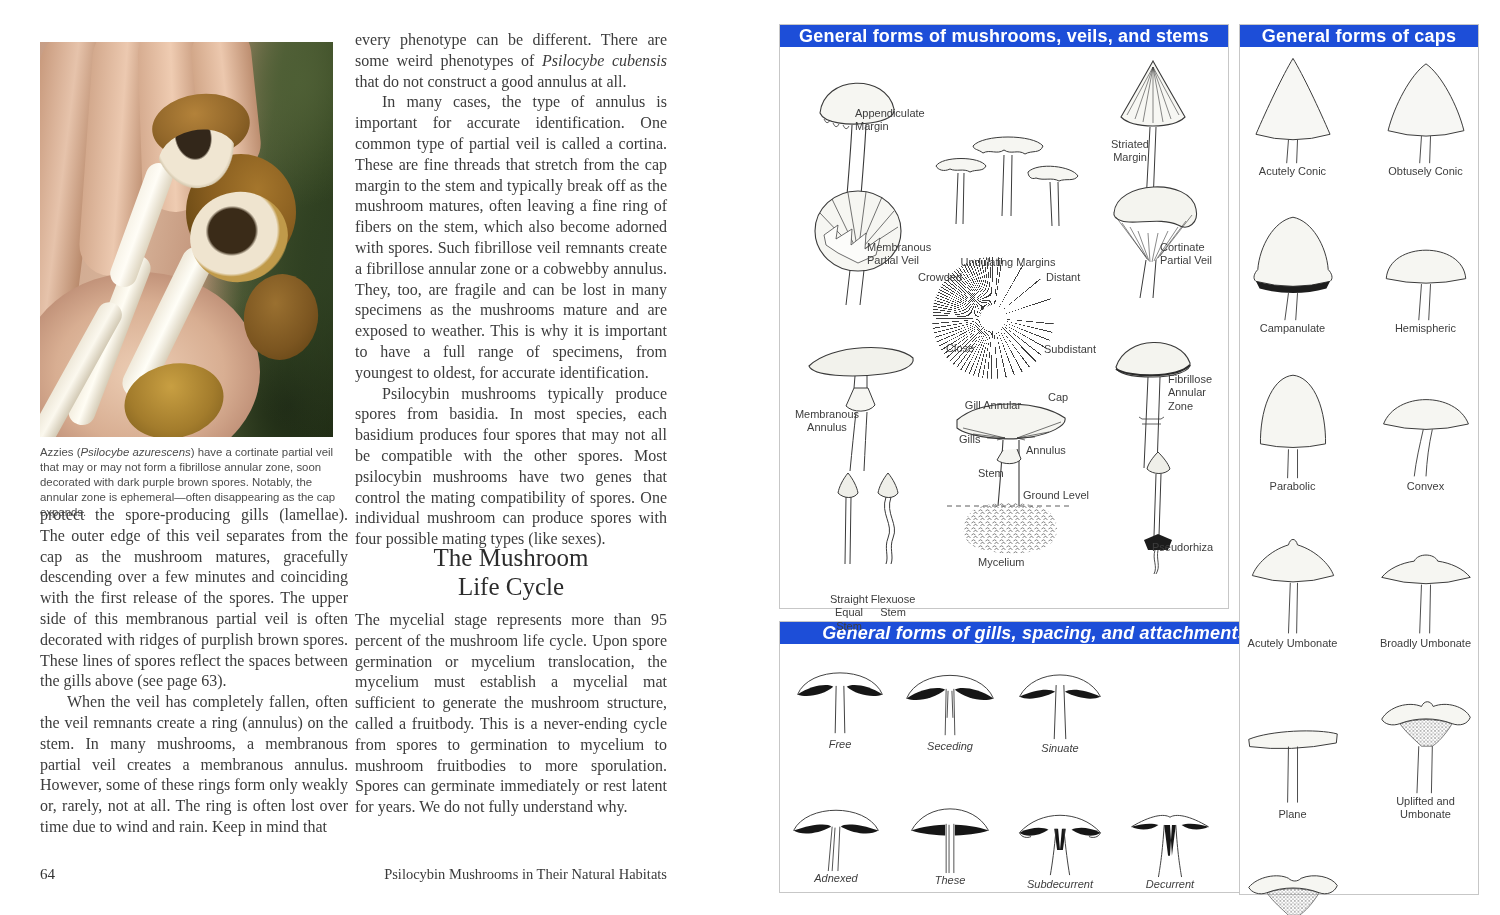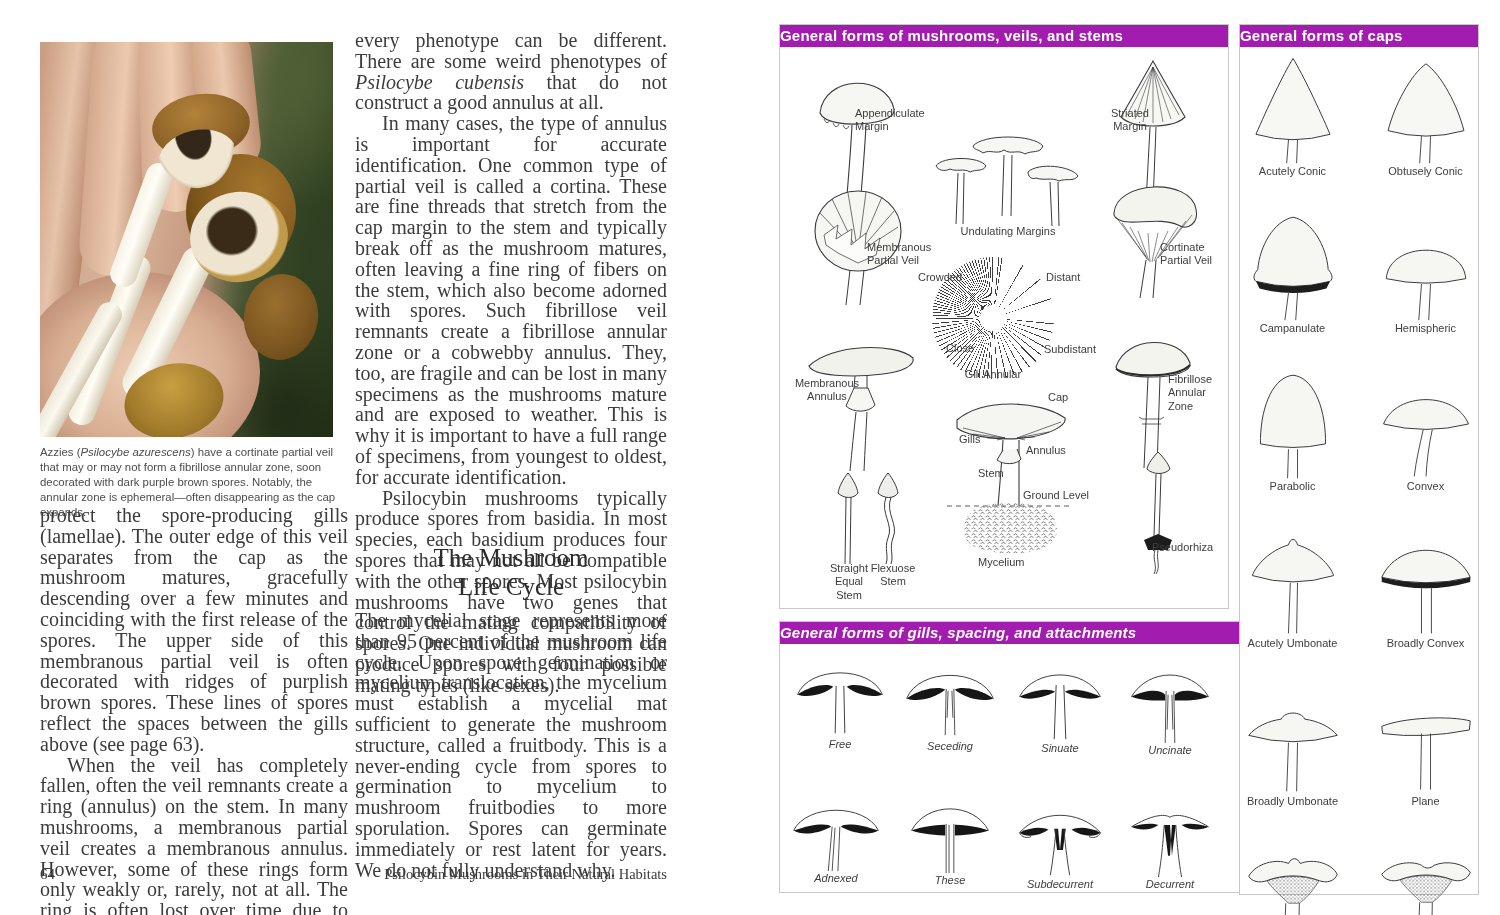--- a/index.html
+++ b/index.html
@@ -43,43 +43,43 @@
   .stemD { left:24px; top:252px; width:25px; height:160px; border-radius:12px; transform:rotate(29deg);
         background:linear-gradient(90deg,#eee8d9,#fbf8ee 50%,#d2c9b4); }
   .capC { left:84px; top:322px; width:100px; height:74px; border-radius:50%; transform:rotate(-12deg);
         background:radial-gradient(ellipse at 50% 30%, #c89f42 0%, #a37c2c 60%, #7c5c1d 100%); }
   .capD { left:204px; top:232px; width:74px; height:86px; border-radius:50%; transform:rotate(8deg);
         background:radial-gradient(ellipse at 40% 35%, #9a7030 0%, #7b5520 60%, #5c3f12 100%); }
 
   
   .caption { position:absolute; left:40px; top:445px; width:300px;
     font-family:"Liberation Sans", sans-serif; font-size:11.4px; line-height:14.9px; color:#4c4c4c; }
-  .bodycol { position:absolute; text-align:justify; font-size:20px; line-height:20.8px; color:#3c3c3c; }
+  .bodycol { position:absolute; text-align:justify; font-size:16px; line-height:20.8px; color:#3c3c3c; }
   .bodycol p.ind { text-indent:27px; }
   .col1 { left:40px; top:505px; width:308px; }
   .col2 { left:355px; top:30px; width:312px; }
   .ital { font-style:italic; }
   .heading { position:absolute; left:355px; top:543px; width:312px; text-align:center;
     font-size:25px; line-height:29px; color:#2c2c2c; white-space:pre-line; }
   .p4 { left:355px; top:610px; width:312px; }
   .pageno { position:absolute; left:40px; top:866px; font-size:15px; color:#333; }
   .runfoot { position:absolute; left:352px; top:866px; width:315px; text-align:right; font-size:14.5px; color:#3a3a3a; }
 
   
   .panel { position:absolute; background:#fff; border:1px solid #c7c7c7; }
   .p-mush { left:779px; top:24px; width:450px; height:585px; }
   .p-gill { left:779px; top:621px; width:512px; height:272px;font-style:italic; }
   .p-caps { left:1239px; top:24px; width:240px; height:871px; }
-  .phead { height:22px; background:#a21caf; color:#fff; letter-spacing:.2px;
-    font-family:"Liberation Sans", sans-serif; font-weight:bold; font-size:15px; line-height:22px; }
+  .phead { height:22px; background:#1d4ed8; color:#fff; text-align:center; letter-spacing:.2px;
+    font-family:"Liberation Sans", sans-serif; font-weight:bold; font-size:18px; line-height:22px; }
   .dlabel { font-family:"Liberation Sans", sans-serif; font-size:11px; line-height:13.4px;
     color:#3d3d3d; white-space:pre-line; }
   .p-mush .fig { position:absolute; z-index:1; }
   .p-mush .dlabel { position:absolute; z-index:2; }
-  .tc { text-align:center; }
+  .tc { text-align:center;margin-top:31px; }
 
   
   .gs { position:absolute; left:152px; top:232px; width:122px; height:122px; z-index:1; }
   .gs .q { position:absolute; inset:0; border-radius:50%; }
   .q1 { clip-path:polygon(50% 50%, 0% 50%, 0% 0%, 50% 0%);
         background:repeating-conic-gradient(from 250deg, #3c3c3c 0deg 0.8deg, rgba(0,0,0,0) 0.8deg 2.8deg); }
   .q2 { clip-path:polygon(50% 50%, 50% 0%, 100% 0%, 100% 50%);
         background:repeating-conic-gradient(from 8deg, #3c3c3c 0deg 1deg, rgba(0,0,0,0) 1deg 21deg); }
   .q3 { clip-path:polygon(50% 50%, 0% 50%, 0% 100%, 50% 100%);
         background:repeating-conic-gradient(from 185deg, #3c3c3c 0deg 0.9deg, rgba(0,0,0,0) 0.9deg 4.4deg); }
@@ -290,29 +290,20 @@
     <div class="cell" style="left:228px;top:16px">
       <svg width="100" height="82" viewBox="0 0 100 85">
         <path d="M8,38 C24,8 76,8 92,38" fill="none" stroke="#3a3a3a" stroke-width="1"></path>
         <path d="M8,38 C24,30 40,29 45,33 C32,40 16,42 8,38 Z" fill="#161616"></path>
         <path d="M92,38 C76,30 60,29 55,33 C68,40 84,42 92,38 Z" fill="#161616"></path>
         <path d="M46,26 L44,82 M54,26 L56,82" stroke="#3a3a3a" stroke-width="1" fill="none"></path>
       </svg>
       <div class="dlabel">Sinuate</div>
     </div>
 
-    <div class="cell" style="left:338px;top:18px">
-      <svg width="100" height="82" viewBox="0 0 100 85">
-        <path d="M10,36 C28,6 72,6 90,36" fill="none" stroke="#3a3a3a" stroke-width="1"></path>
-        <path d="M10,36 C26,28 40,28 45,34 L45,40 C36,40 20,40 10,36 Z" fill="#161616"></path>
-        <path d="M90,36 C74,28 60,28 55,34 L55,40 C64,40 80,40 90,36 Z" fill="#161616"></path>
-        <path d="M46,30 L45,84 M54,30 L55,84 M48,34 L47,70 M52,34 L53,70" stroke="#3a3a3a" stroke-width="0.9" fill="none"></path>
-      </svg>
-      <div class="dlabel">Uncinate</div>
-    </div>
 
     <div class="cell" style="left:4px;top:146px">
       <svg width="100" height="82" viewBox="0 0 100 85">
         <path d="M6,42 C20,14 80,14 94,42" fill="none" stroke="#3a3a3a" stroke-width="1"></path>
         <path d="M6,42 C25,35 42,34 45,38 C30,46 14,47 6,42 Z" fill="#161616"></path>
         <path d="M94,42 C75,35 58,34 55,38 C70,46 86,47 94,42 Z" fill="#161616"></path>
         <path d="M46,38 L42,84 M54,38 L52,84 M49,39 L46,84" stroke="#3a3a3a" stroke-width="0.9" fill="none"></path>
       </svg>
       <div class="dlabel">Adnexed</div>
     </div>
@@ -405,28 +396,20 @@
     </div>
 
     <div class="cell">
       <svg width="100" height="112" viewBox="0 0 110 124">
         <path d="M50,22 C52,14 58,14 60,22 C80,28 96,44 100,56 Q55,70 10,56 C14,44 30,28 50,22 Z" fill="#f6f6f2" stroke="#3a3a3a" stroke-width="1.1"></path>
         <path d="M52,64 L50,120 M60,64 L59,120" stroke="#3a3a3a" stroke-width="1" fill="none"></path>
       </svg>
       <div class="dlabel">Acutely Umbonate</div>
     </div>
 
-    <div class="cell">
-      <svg width="100" height="112" viewBox="0 0 110 124">
-        <path d="M6,58 C24,18 86,18 104,58 Q55,70 6,58 Z" fill="#f6f6f2" stroke="#3a3a3a" stroke-width="1.1"></path>
-        <path d="M6,58 Q55,70 104,58 L104,63 Q55,77 6,63 Z" fill="#1d1d1d"></path>
-        <path d="M50,70 L50,120 M61,70 L61,120" stroke="#3a3a3a" stroke-width="1" fill="none"></path>
-      </svg>
-      <div class="dlabel">Broadly Convex</div>
-    </div>
 
     <div class="cell">
       <svg width="100" height="112" viewBox="0 0 110 124">
         <path d="M6,58 C14,48 28,42 42,40 C46,31 64,31 68,40 C82,42 96,48 104,58 Q55,72 6,58 Z" fill="#f6f6f2" stroke="#3a3a3a" stroke-width="1.1"></path>
         <path d="M50,66 L48,120 M60,66 L59,120" stroke="#3a3a3a" stroke-width="1" fill="none"></path>
       </svg>
       <div class="dlabel">Broadly Umbonate</div>
     </div>
 
     <div class="cell">

